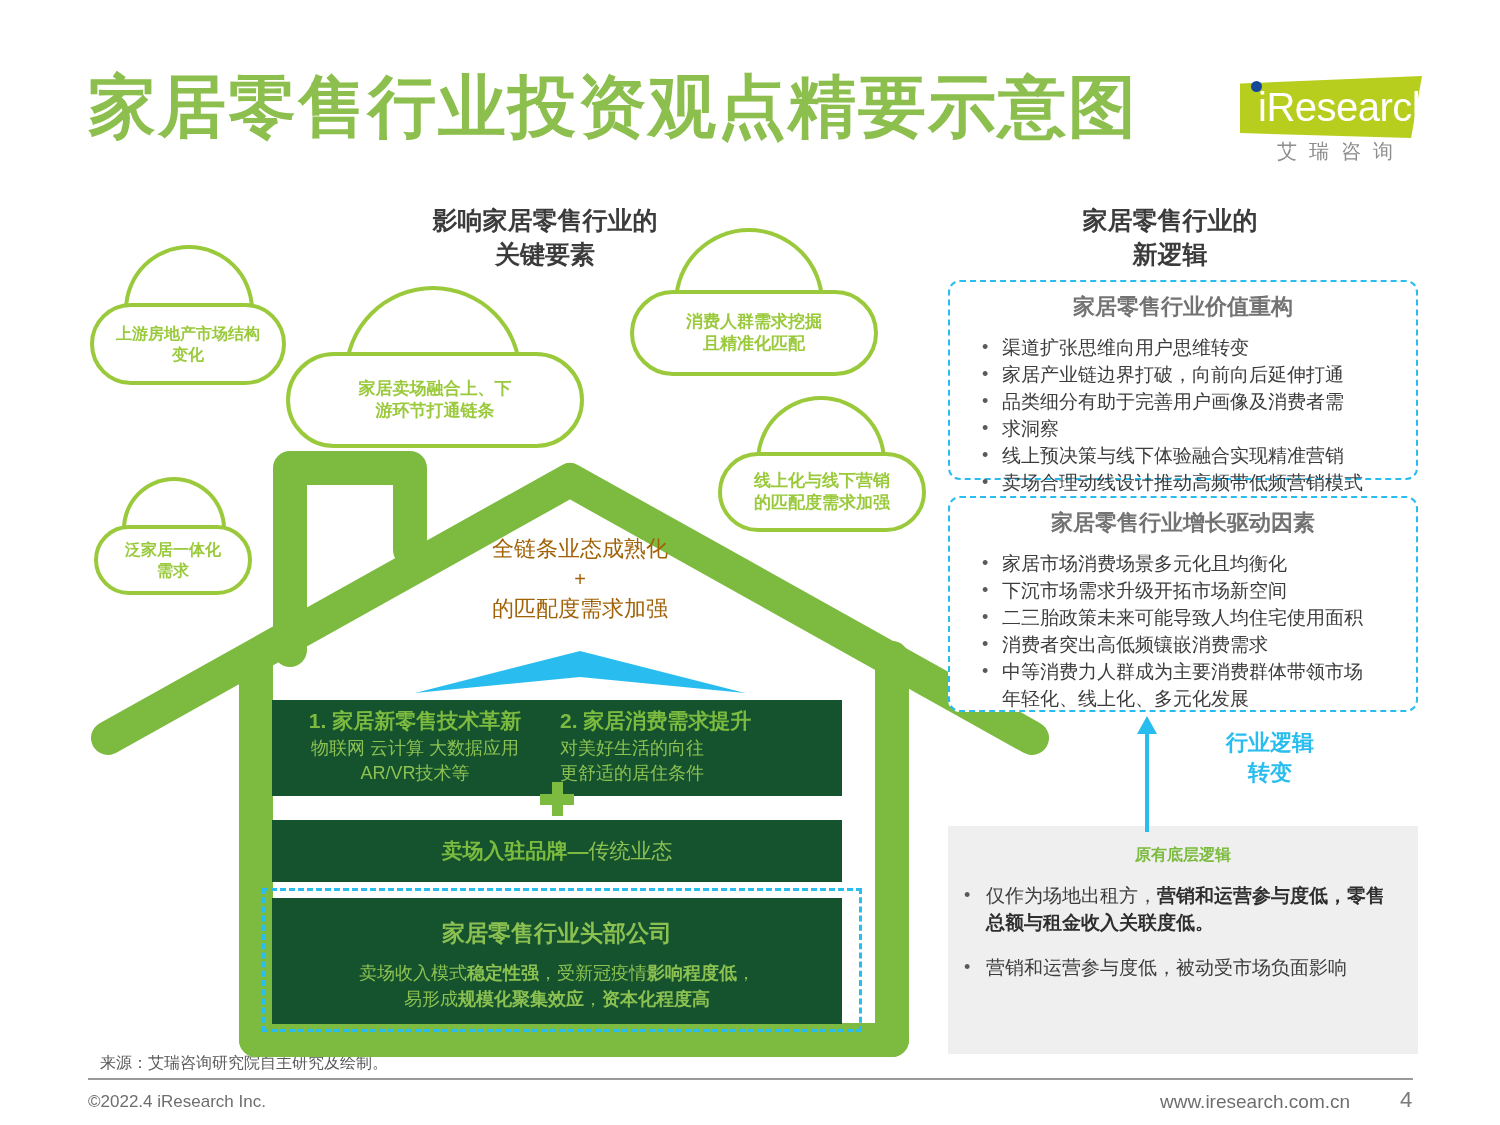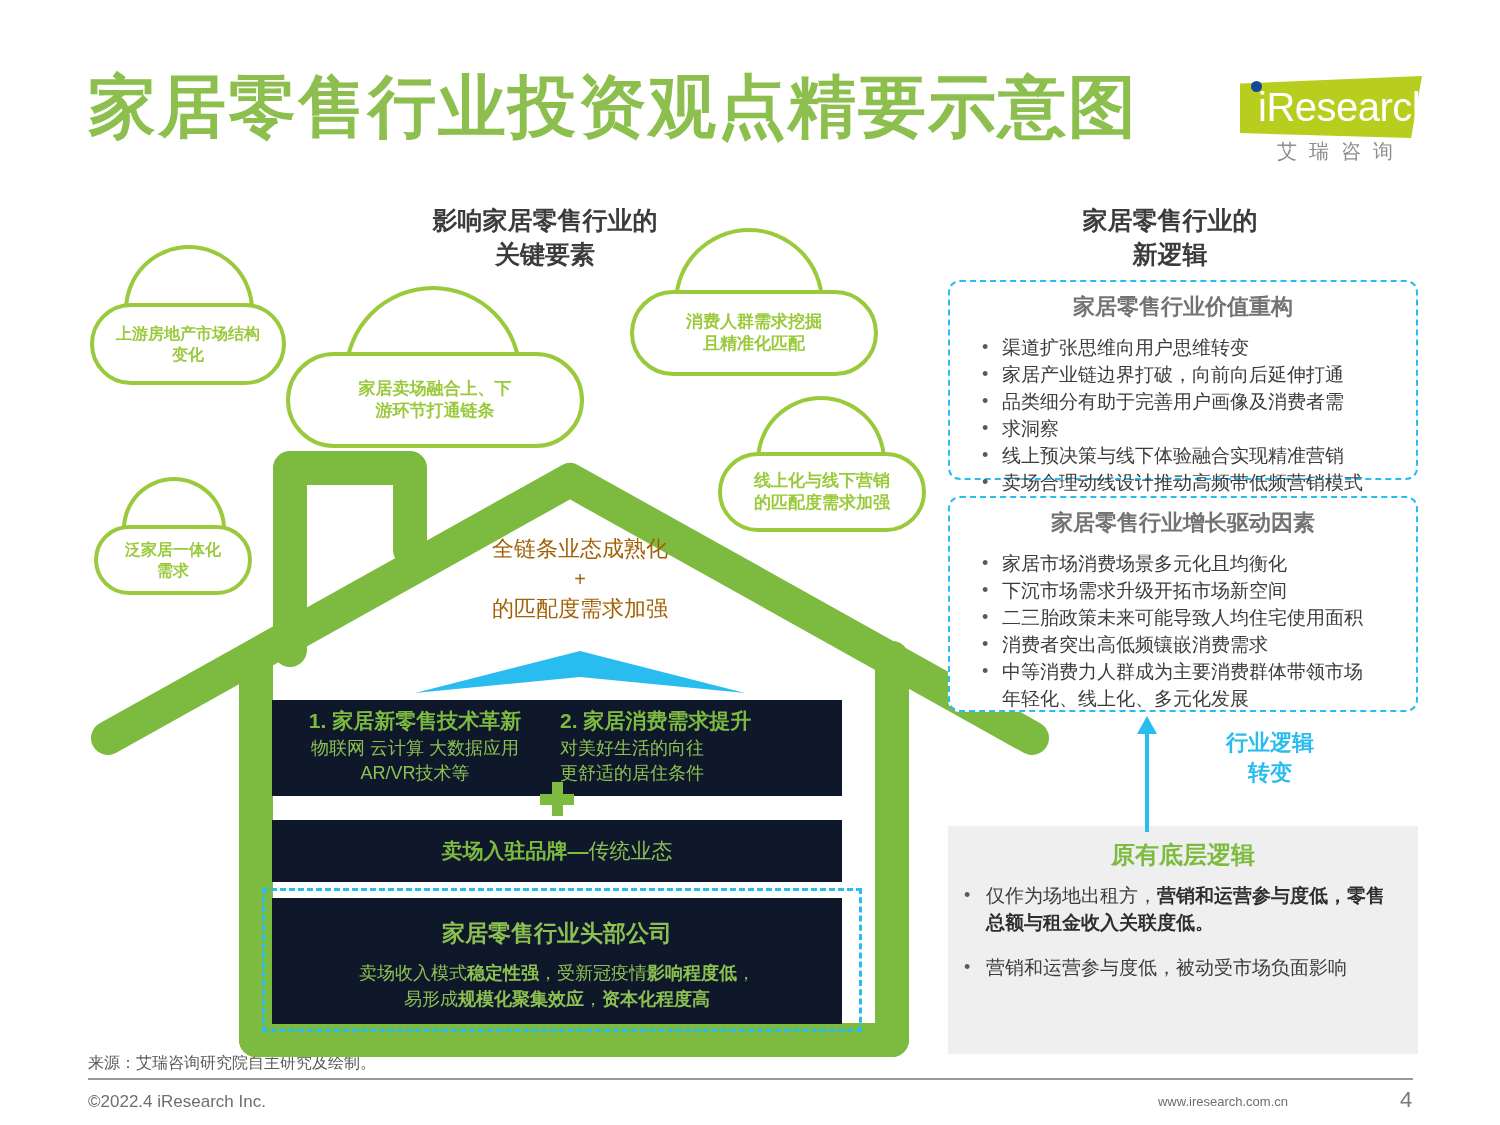--- a/index.html
+++ b/index.html
@@ -80,21 +80,21 @@
   
   .peak-text{
     position:absolute;left:400px;top:532px;width:360px;text-align:center;
     color:#a16207;font-weight:400;font-size:22px;line-height:34px;z-index:4;
   }
   .peak-text .plus{font-size:20px;line-height:26px;display:block;}
   .blue-arrow{
     position:absolute;left:415px;top:651px;width:330px;height:44px;z-index:4;
   }
 
-  .grey-block{position:absolute;background:#0f172a;z-index:3;}
+  .grey-block{position:absolute;background:#14532d;z-index:3;}
   #block-tech{left:272px;top:700px;width:570px;height:96px;}
   .tech-col{position:absolute;top:6px;width:278px;text-align:center;}
   #tech-col-1{left:4px;}
   #tech-col-2{left:288px;text-align:left;}
   .tech-title{color:#7CBB3F;font-weight:700;font-size:21px;line-height:30px;white-space:nowrap;}
   .tech-sub{color:#8CC152;font-weight:400;font-size:18px;line-height:25px;}
   #tech-col-2 .tech-title{text-align:left;}
   #tech-col-2 .tech-sub{text-align:left;}
 
   .plus-green{
@@ -147,53 +147,53 @@
   #panel-value{left:948px;top:280px;width:470px;height:200px;}
   #panel-growth{left:948px;top:496px;width:470px;height:216px;}
 
   
   #grey-legacy{
     position:absolute;left:948px;top:826px;width:470px;height:228px;
     background:#EFEFEF;z-index:3;
   }
   #grey-legacy .gl-title{
     text-align:center;color:#7CBB3F;font-weight:700;
-    font-size:24px;line-height:30px;margin:14px 0 12px 0;
+    font-size:16px;line-height:30px;margin:14px 0 12px 0;
   }
   .gl-list{margin:0;padding:0 16px 0 10px;list-style:none;}
   .gl-list li{
     position:relative;padding-left:28px;color:#3C3C3C;
     font-size:19px;line-height:27px;font-weight:400;margin-bottom:18px;
   }
   .gl-list li::before{
     content:"•";position:absolute;left:6px;top:0;color:#5A5A5A;font-size:18px;
   }
   .gl-list b{font-weight:700;color:#2E2E2E;}
 
   
   #logic-arrow{position:absolute;left:1135px;top:716px;width:24px;height:116px;z-index:6;}
   #logic-label{
     position:absolute;left:1180px;top:728px;width:180px;text-align:center;
     color:#29BDEF;font-weight:700;font-size:22px;line-height:30px;z-index:6;
   }
 
   
   #source-note{
-    position:absolute;left:88px;top:1052px;width:700px;
+    position:absolute;left:100px;top:1052px;width:700px;
     color:#5A5A5A;font-size:16px;line-height:22px;
   }
   #foot-rule{
     position:absolute;left:88px;top:1078px;width:1325px;height:2px;background:#9A9A9A;
   }
   #foot-left{
     position:absolute;left:88px;top:1090px;color:#6E6E6E;font-size:17px;line-height:24px;
   }
   #foot-url{
-    position:absolute;left:1108px;top:1090px;width:230px;text-align:center;
-    color:#6E6E6E;font-size:13px;line-height:24px;
+    position:absolute;left:1160px;top:1090px;width:230px;text-align:left;
+    color:#6E6E6E;font-size:19px;line-height:24px;
   }
   #foot-page{
     position:absolute;left:1400px;top:1086px;width:40px;text-align:left;
     color:#7A7A7A;font-size:22px;line-height:28px;
   }
 </style>
 <style>.bp-list li.no-bullet::before{content:"";}</style></head>
 <body>
 
 <div class="stage">

